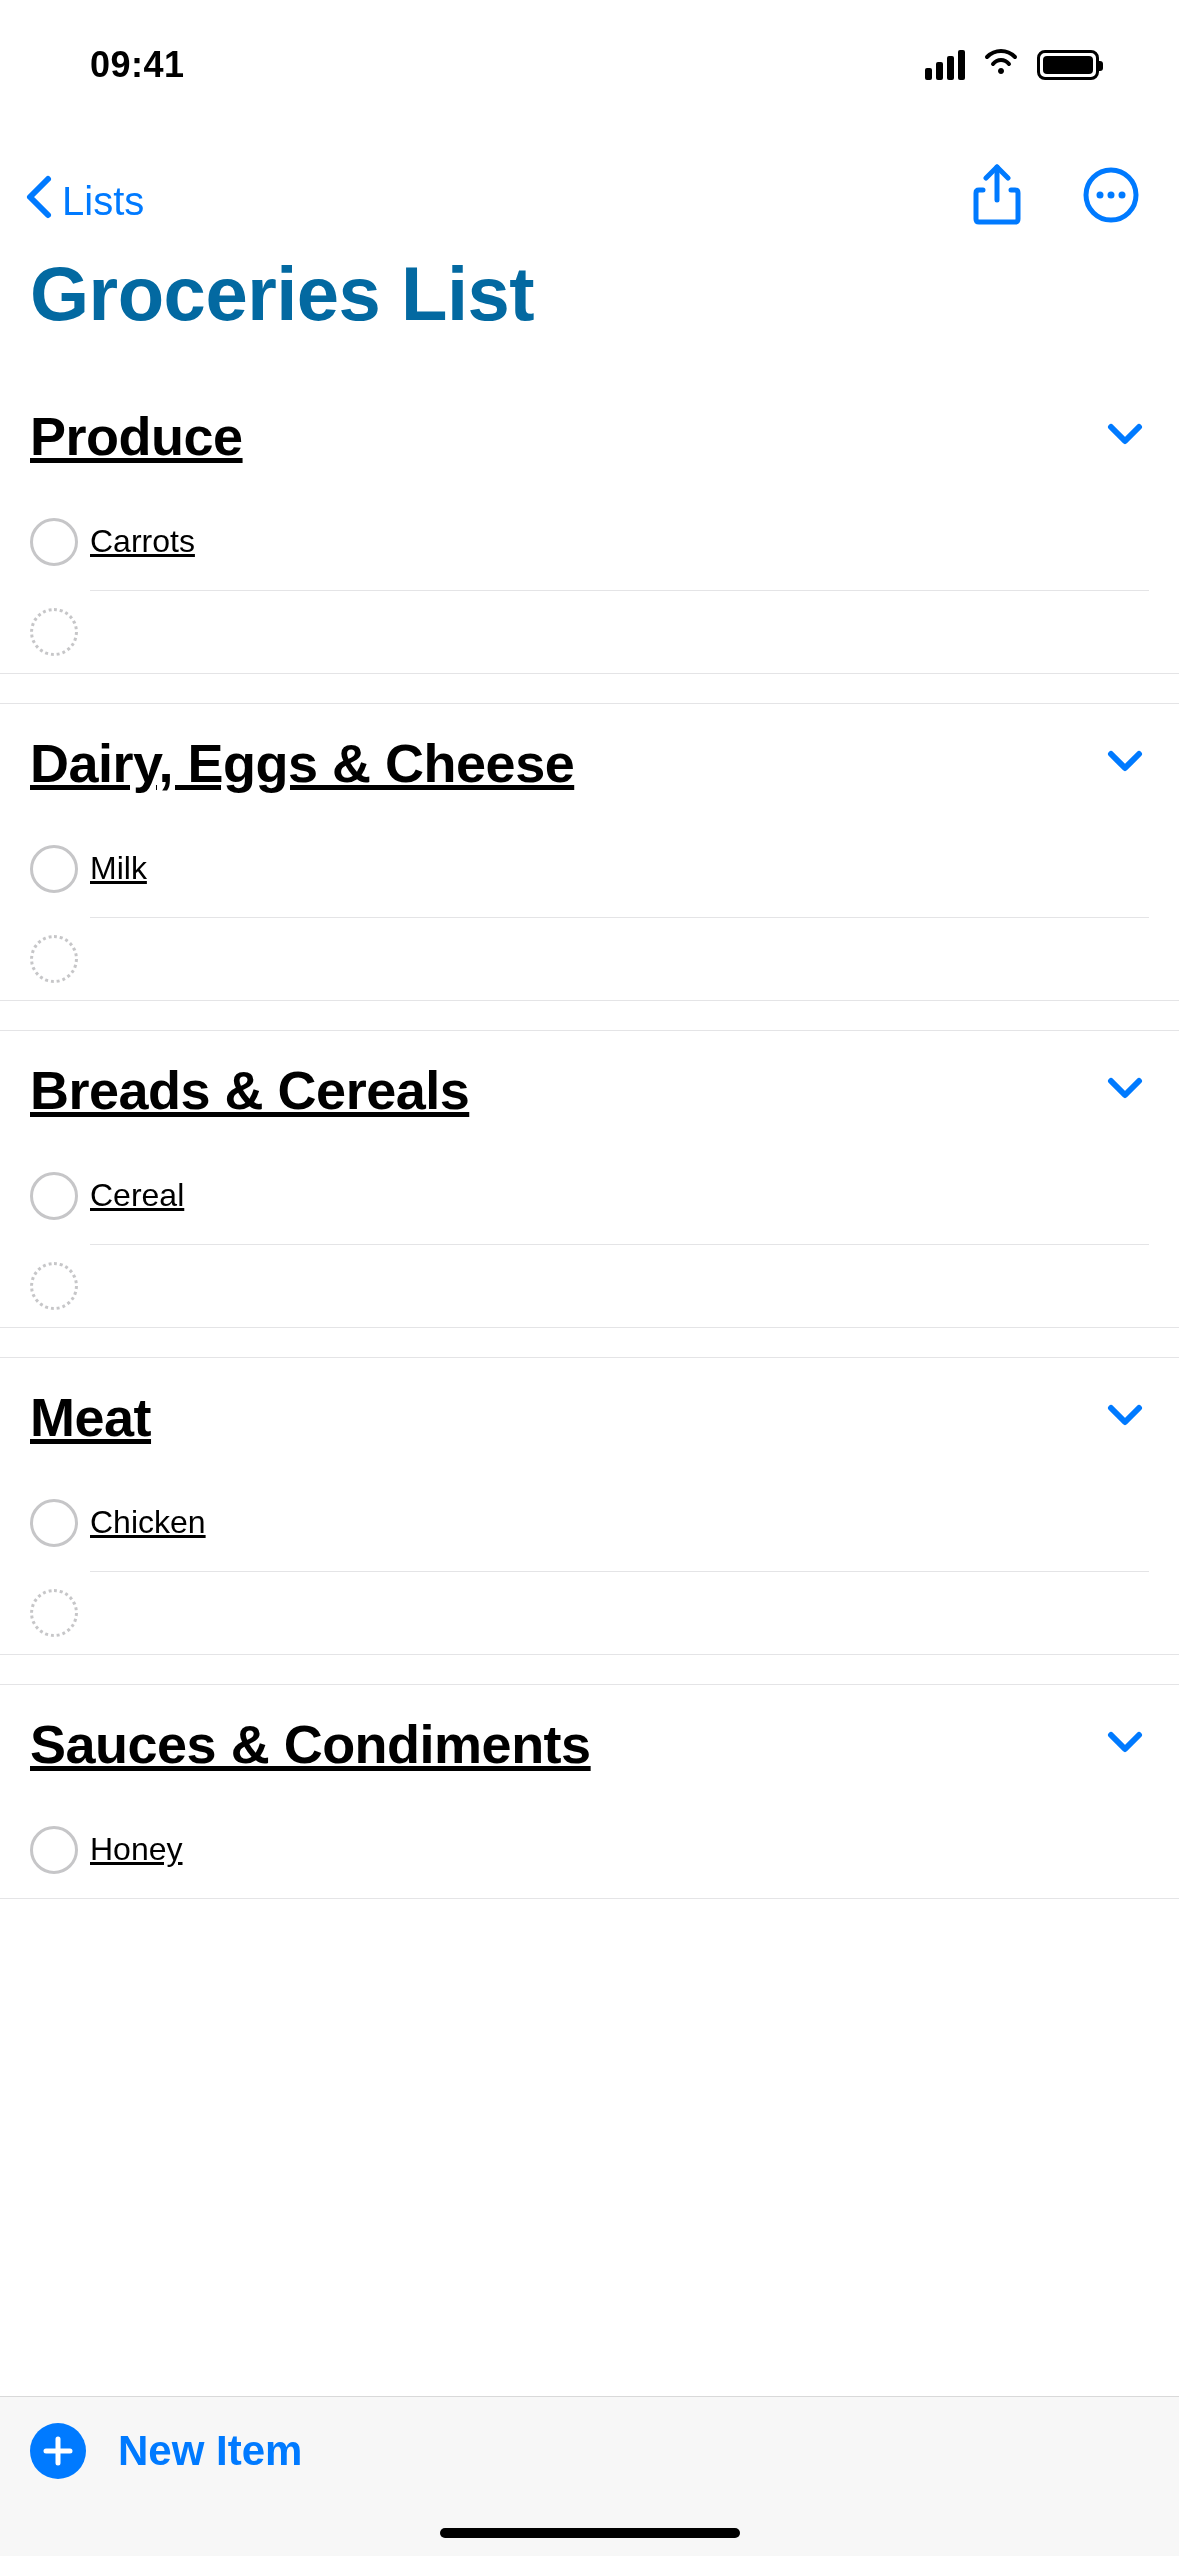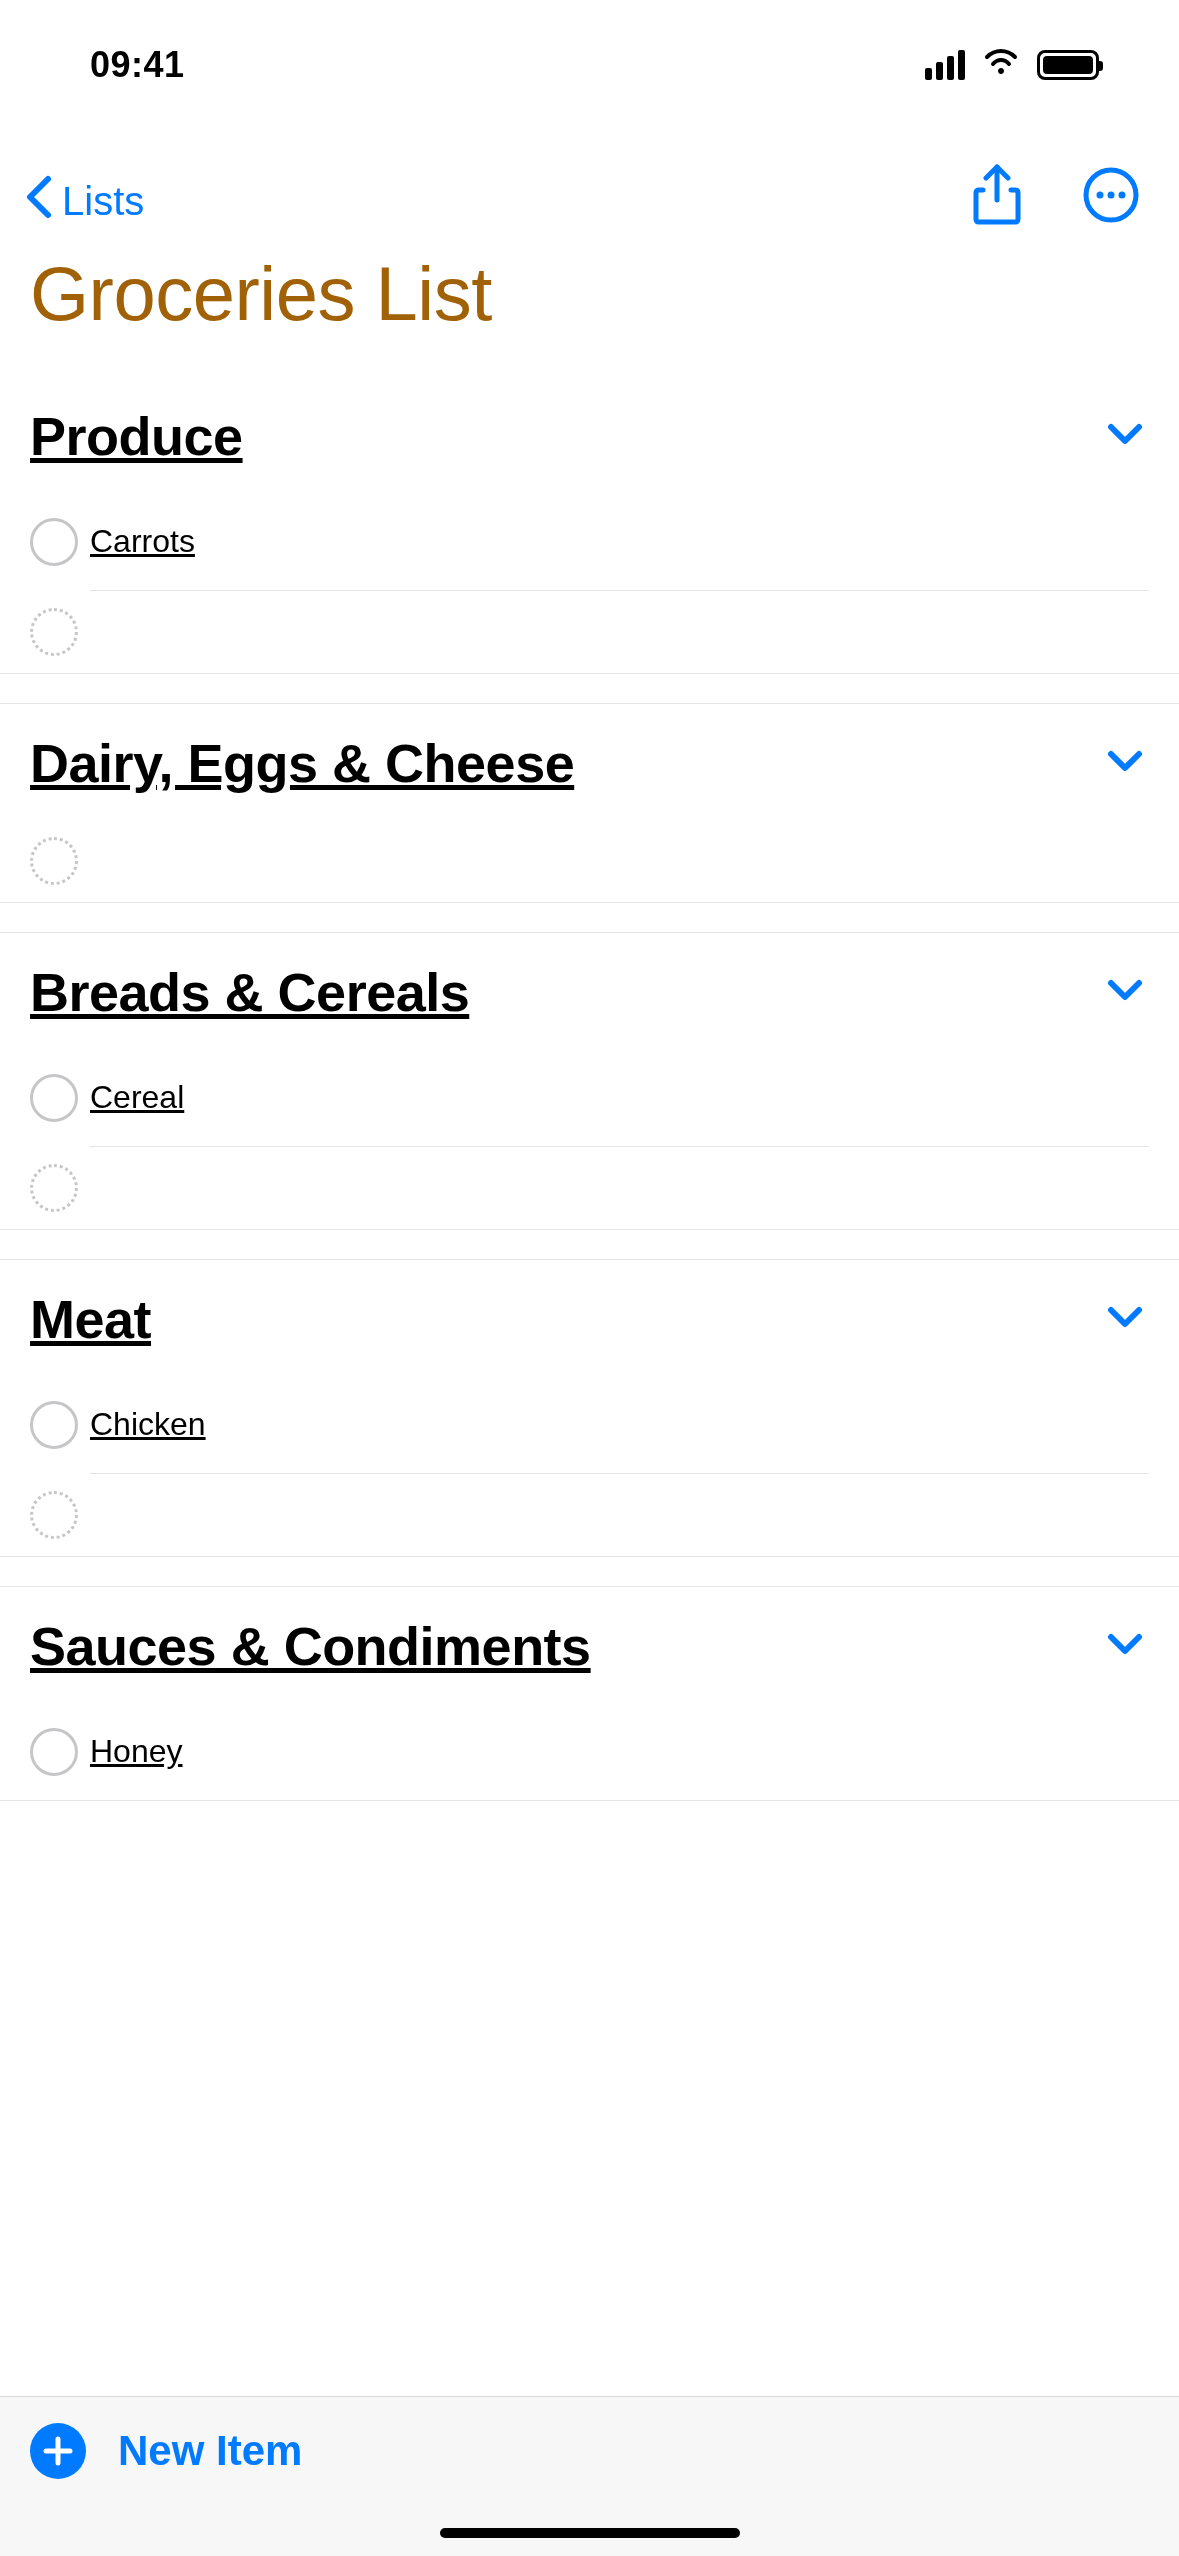--- a/index.html
+++ b/index.html
@@ -92,23 +92,23 @@
     .nav-actions {
       display: flex;
       align-items: center;
       gap: 60px;
     }
     .share-icon svg { width: 52px; height: 62px; }
     .more-icon svg { width: 56px; height: 56px; }
 
     
     .page-title {
-      color: #a16207;
+      color: #0369a1;
       font-size: 76px;
-      font-weight: 400;
+      font-weight: 700;
       padding: 20px 30px 30px 30px;
       letter-spacing: -0.5px;
     }
 
     
     .sections {
       display: flex;
       flex-direction: column;
     }
     .section {
@@ -288,20 +288,24 @@
 
   <div class="section">
     <div class="section-header">
       <div class="section-title">Dairy, Eggs &amp; Cheese</div>
       <div class="section-chevron">
         <svg viewBox="0 0 36 22">
             <path d="M4 4 L18 18 L32 4" stroke="#007aff" stroke-width="6" stroke-linecap="round" stroke-linejoin="round" fill="none"></path>
           </svg>
       </div>
     </div>
+    <div class="item-row">
+      <div class="checkbox"></div>
+      <div class="item-content">Milk</div>
+    </div>
     <div class="item-row placeholder-row">
       <div class="checkbox-dotted"></div>
       <div class="item-content"></div>
     </div>
   </div>
 
   <div class="section">
     <div class="section-header">
       <div class="section-title">Breads &amp; Cereals</div>
       <div class="section-chevron">

